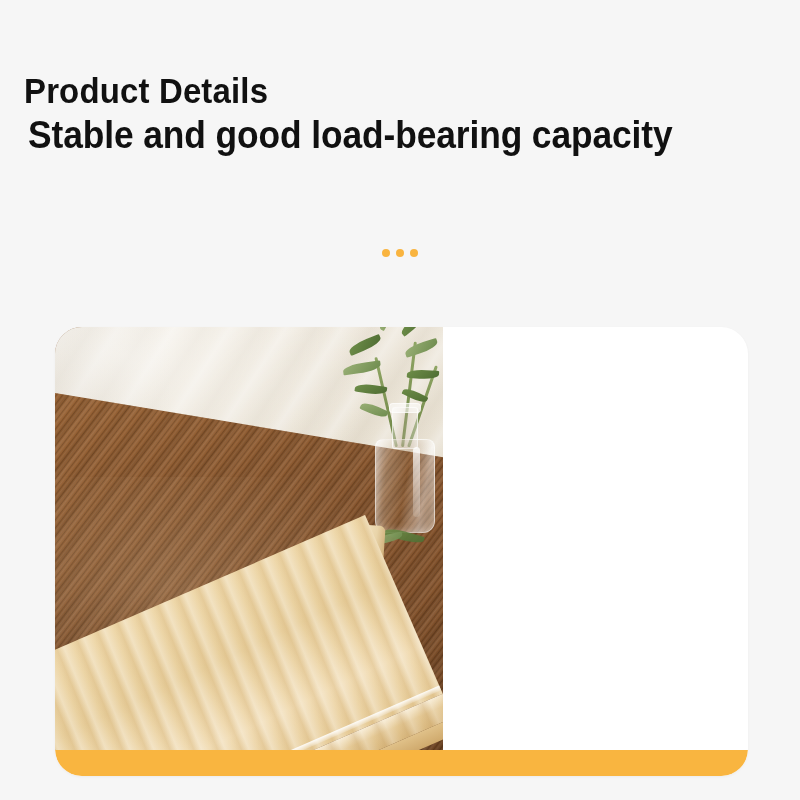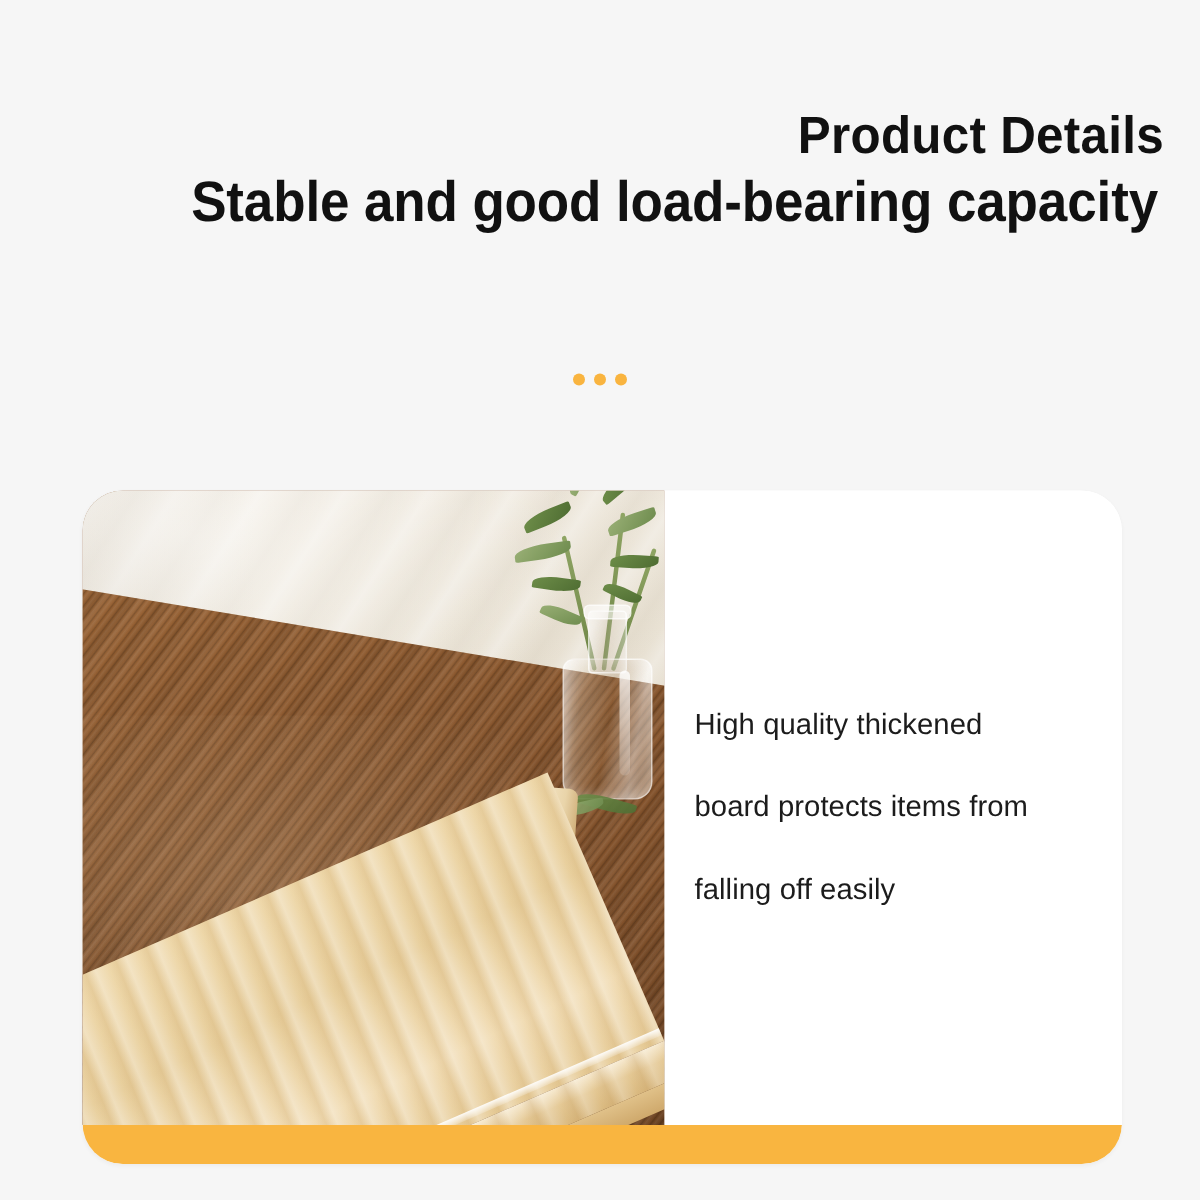--- a/index.html
+++ b/index.html
@@ -15,21 +15,21 @@
     overflow: hidden;
     position: relative;
   }
 
   
   .headline {
     position: absolute;
     left: 0;
     top: 70px;
     width: 800px;
-    text-align: right;
+    text-align: left;
   }
   .headline-line1 {
     display: block;
     font-family: "Liberation Sans Narrow", "Liberation Sans", sans-serif;
     font-size: 35px;
     font-weight: bold;
     color: #111111;
     letter-spacing: 0.2px;
     line-height: 42px;
     transform: scaleX(0.94);
@@ -407,22 +407,17 @@
 
       <div class="shelf">
         <div class="shelf-top"></div>
         <div class="shelf-gloss"></div>
         <div class="shelf-edge"></div>
         <div class="shelf-edge2"></div>
       </div>
 
     </div>
 
-    <div class="text-panel">
-      <div class="caption-line">High quality thickened</div>
-      <div class="caption-line">board protects items from</div>
-      <div class="caption-line">falling off easily</div>
-    </div>
 
   </div>
 
   <div class="footer-bar"></div>
 </div>
 
 </body></html>

